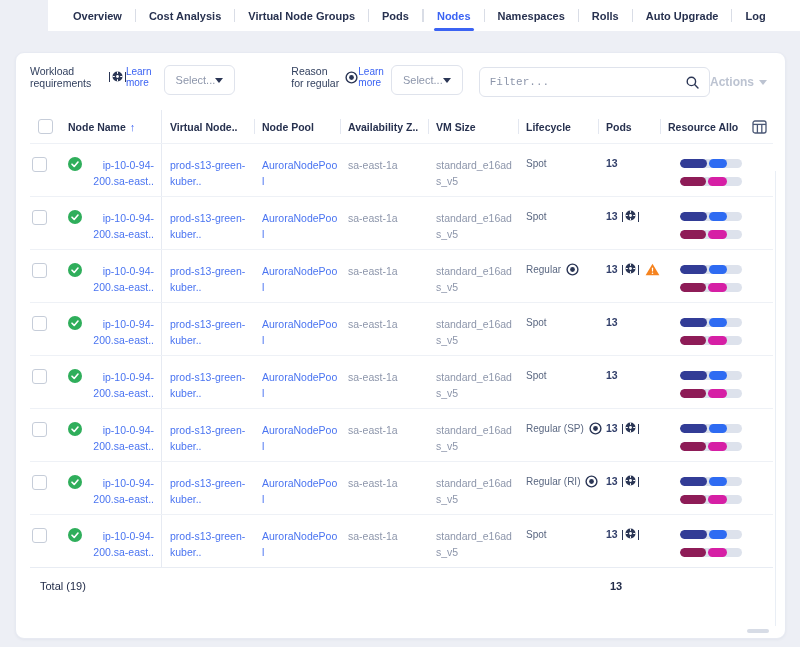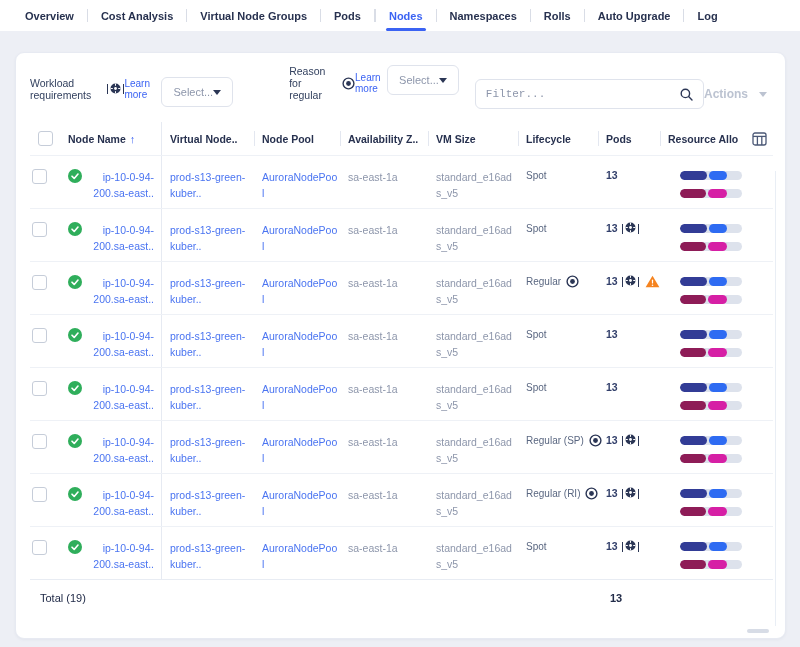--- a/index.html
+++ b/index.html
@@ -1,20 +1,20 @@
 <!DOCTYPE html>
 <html style="--c-accent: #3b63f3; --c-link: #4a74f1; --c-ink: #27314f; --c-muted: #8d96ab; --c-body: #5a6781; --c-green: #2fae5b; --c-orange: #f5831f; --c-navy: #323c96; --c-blue: #2e6bf2; --c-maroon: #8e1c57; --c-magenta: #d61fa5; --c-track: #dde2ec; --c-cardborder: #e7eaf2; --c-pagebg: #edeff5;"><head>
 <meta charset="utf-8">
 <style>
   * { margin:0; padding:0; box-sizing:border-box; }
   html,body { width:800px; height:647px; overflow:hidden;
     font-family:"Liberation Sans", sans-serif; background:var(--c-pagebg,#edeff5); }
 
   
-  .nav { height:31px; background:#fff; display:flex; align-items:stretch; padding-left:12px; }
+  .nav { height:31px; background:#fff; display:flex; align-items:stretch; padding-left:12px;margin-left:48px; }
   .tab { display:flex; align-items:center; padding:0 13px; font-size:11px; font-weight:700;
     color:var(--c-ink,#27314f); position:relative; cursor:pointer; white-space:nowrap; }
   .tab.active { color:var(--c-accent,#3b63f3); }
   .tab.active::after { content:""; position:absolute; left:10px; right:10px; bottom:0;
     height:3px; border-radius:2px; background:var(--c-accent,#3b63f3); }
   .tab-sep { width:1px; height:13px; background:#d9dde6; align-self:center; }
 
   
   .card { position:relative; margin:21px 14px 0 15px; background:#fff;
     border:1px solid var(--c-cardborder,#e7eaf2); border-radius:9px;
@@ -32,21 +32,21 @@
   .selectbox { height:30px; border:1px solid #dfe3ec; border-radius:6px; background:#fff;
     display:flex; align-items:center; justify-content:space-between; padding:0 11px; cursor:pointer; }
   .select-text { font-size:11px; color:var(--c-muted,#8d96ab); }
   .caret { width:0; height:0; border-left:4px solid transparent; border-right:4px solid transparent;
     border-top:5px solid #2b3655; }
   .searchwrap { width:232px; height:30px; border:1px solid #dfe3ec; border-radius:6px;
     display:flex; align-items:center; padding:0 10px; background:#fff; }
   .searchwrap input { flex:1; border:none; outline:none; font-size:11px; color:#33415f;
     font-family:Liberation Mono, monospace; }
   .searchwrap input::placeholder { color:var(--c-muted,#8d96ab); }
-  .actions { margin-left:auto; display:flex; align-items:center; gap:11px; padding:0 6px 8px 0;
+  .actions { margin-left:auto; display:flex; align-items:center; gap:5px; padding:0 6px 8px 0;
     font-size:12px; font-weight:700; color:#bcc3d1; cursor:default; }
   .caret.dim { border-top-color:#bcc3d1; }
 
   
   .table { margin-top:13px; }
   .thead, .row, .tfoot { display:flex; }
   .thead { height:33px; align-items:center; }
   .hcell { font-size:10.5px; font-weight:700; color:var(--c-ink,#27314f); display:flex;
     align-items:center; gap:4px; padding-left:8px; position:relative; height:100%; }
   .hsep::before { content:""; position:absolute; left:0; top:9px; height:15px; width:1px; background:#e3e7f0; }

